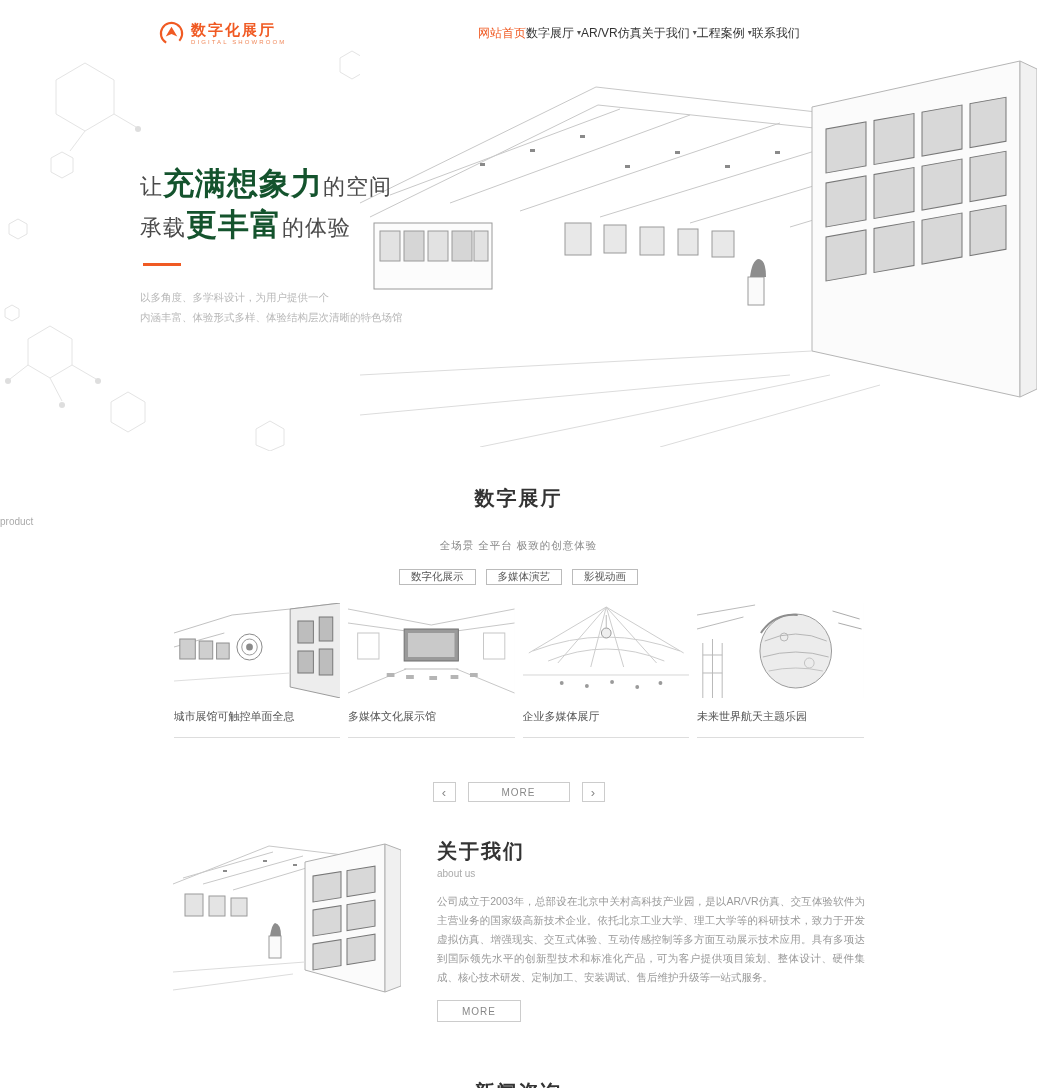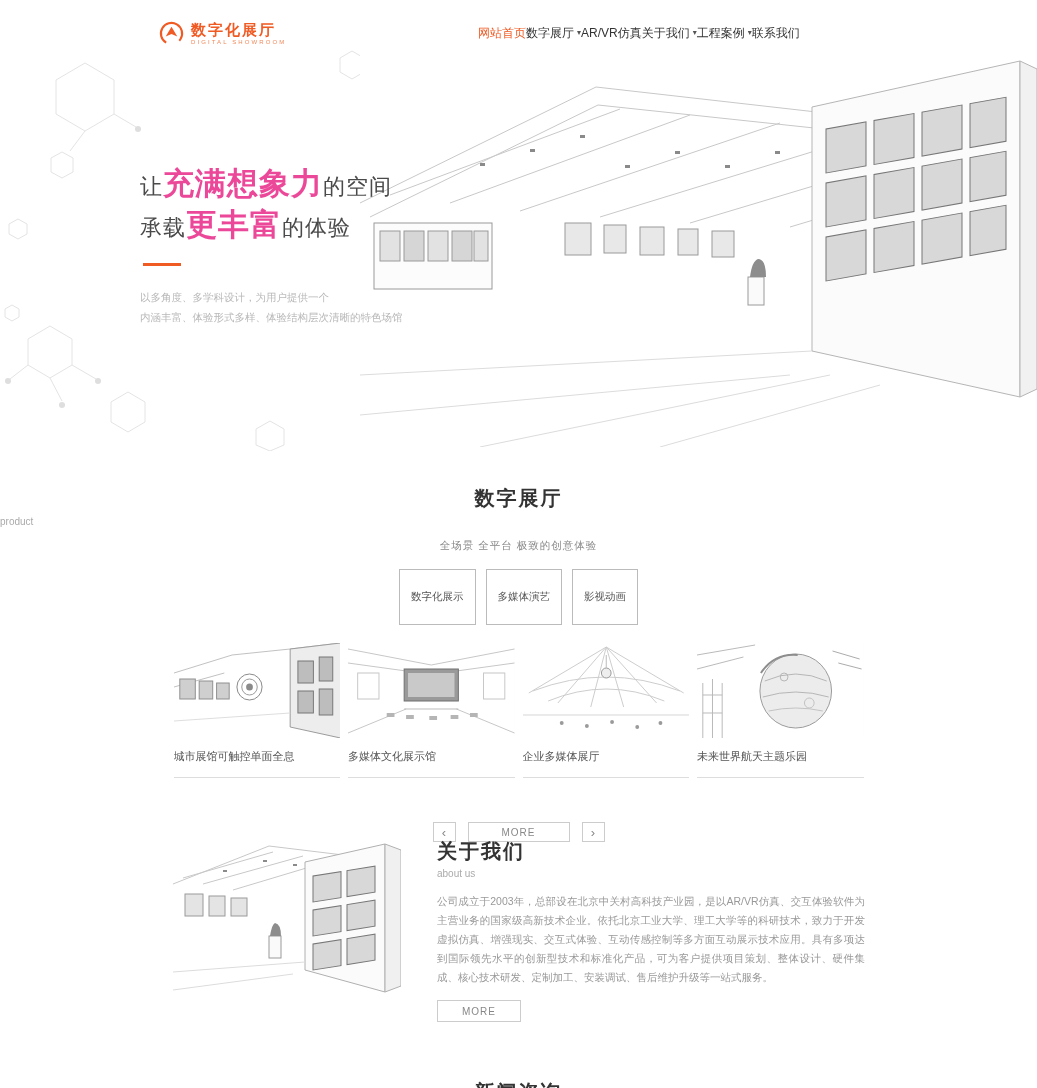--- a/index.html
+++ b/index.html
@@ -17,32 +17,32 @@
   .nav-item.active { color:#f05a23; }
   .caret { font-size:8px; color:#555; line-height:1; }
 
   
   .hero { position:absolute; top:0; left:0; width:1037px; height:438px; }
   .hex-bg { position:absolute; left:0; top:0; width:1037px; height:434px; z-index:0; }
   .hero-image { position:absolute; left:360px; top:28px; width:677px; height:402px; z-index:1; }
   .hero-image svg { width:100%; height:100%; display:block; }
   .hero-text { position:absolute; left:140px; top:148px; width:270px; z-index:2; }
   .hero-line { font-size:22px; color:#4a4a4a; letter-spacing:1px; line-height:38px; white-space:nowrap; }
-  .hero-line .em { font-size:31px; color:#ec4899; font-weight:bold; }
+  .hero-line .em { font-size:31px; color:#14532d; font-weight:bold; }
   .hero-line2 { margin-left:0; }
   .hero-dash { width:38px; height:3px; background:#f05a23; margin:16px 0 22px 3px; }
   .hero-desc { font-size:10.5px; color:#b8b8b8; line-height:20px; white-space:nowrap;font-family:Liberation Serif, serif; }
 
   
   .digital { position:absolute; top:468px; left:0; width:100%; z-index:2; }
   .sec-title { text-align:center; font-size:20px; color:#333; letter-spacing:2px; }
   .sec-sub { font-size:10px; color:#aaa; margin-top:4px; }
   .tagline { text-align:center; font-size:10.5px; color:#888; margin-top:12px; letter-spacing:1px; }
   .filters { display:flex; justify-content:center; gap:10px; margin-top:16px; }
-  .filter-btn { border:1px solid #bbb; background:#fff; color:#555; font-size:10.5px; padding:20px 11px; cursor:pointer; font-family:inherit; }
+  .filter-btn { border:1px solid #bbb; background:#fff; color:#555; font-size:10.5px; padding:0 11px; cursor:pointer; font-family:inherit; }
   .cards { width:690px; margin:18px auto 0; display:grid; grid-template-columns:repeat(4, 1fr); gap:8px; }
   .card { cursor:pointer; }
   .card-img { height:95px; background:#fdfdfd; overflow:hidden; }
   .card-img svg { width:100%; height:100%; display:block; }
   .card-caption { font-size:11px; color:#555; margin-top:11px; white-space:nowrap; overflow:hidden; }
   .card-line { border-bottom:1px solid #ddd; margin-top:13px; }
   .pager { display:flex; justify-content:center; align-items:center; gap:12px; margin-top:44px; }
   .pager-btn { width:23px; height:20px; border:1px solid #ccc; background:#fff; color:#888; font-size:13px; line-height:17px; text-align:center; cursor:pointer; font-family:inherit; }
   .more-btn { width:102px; height:20px; border:1px solid #ccc; background:#fff; color:#888; font-size:10px; letter-spacing:1px; cursor:pointer; font-family:inherit; }
 

